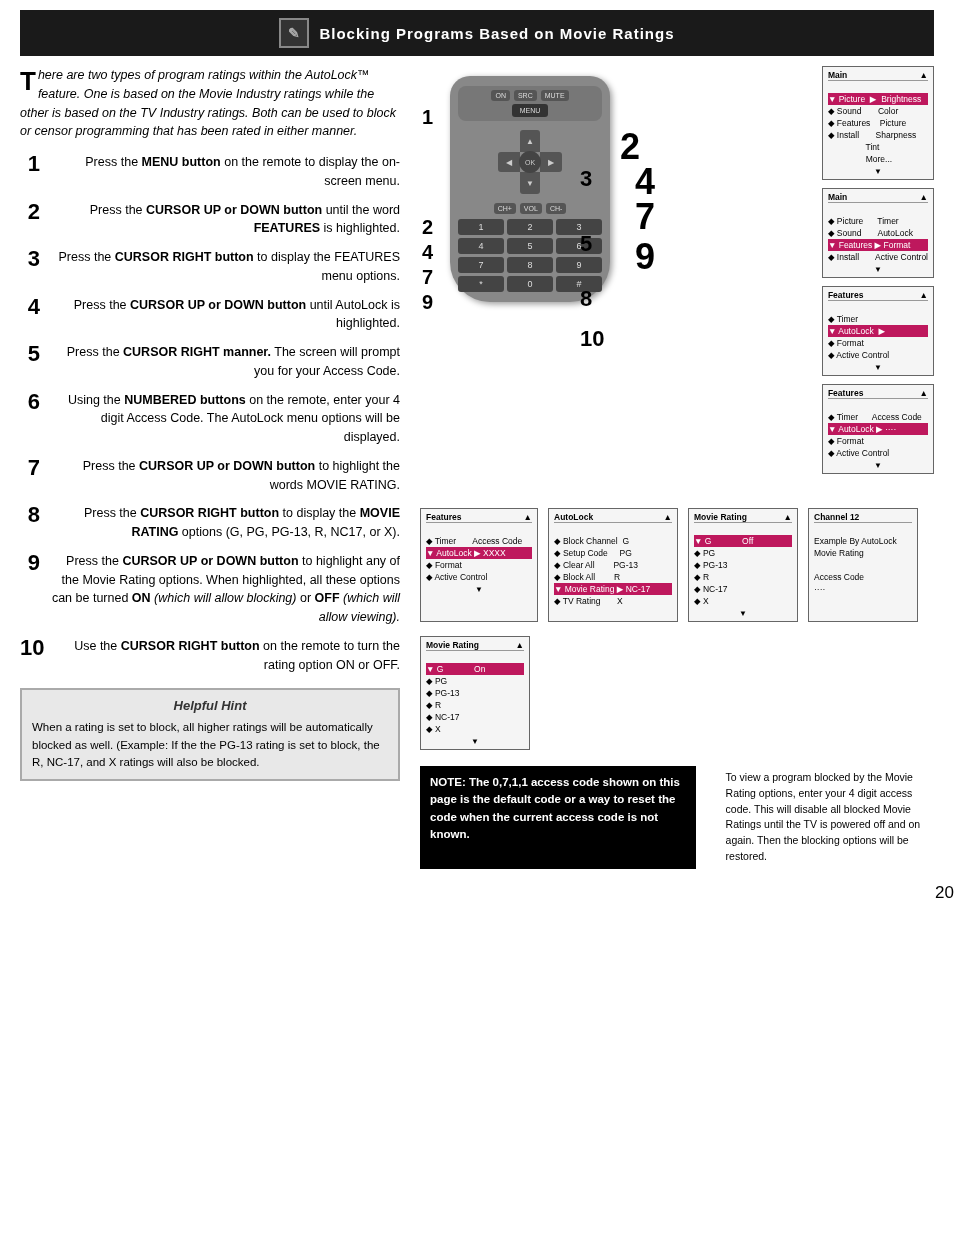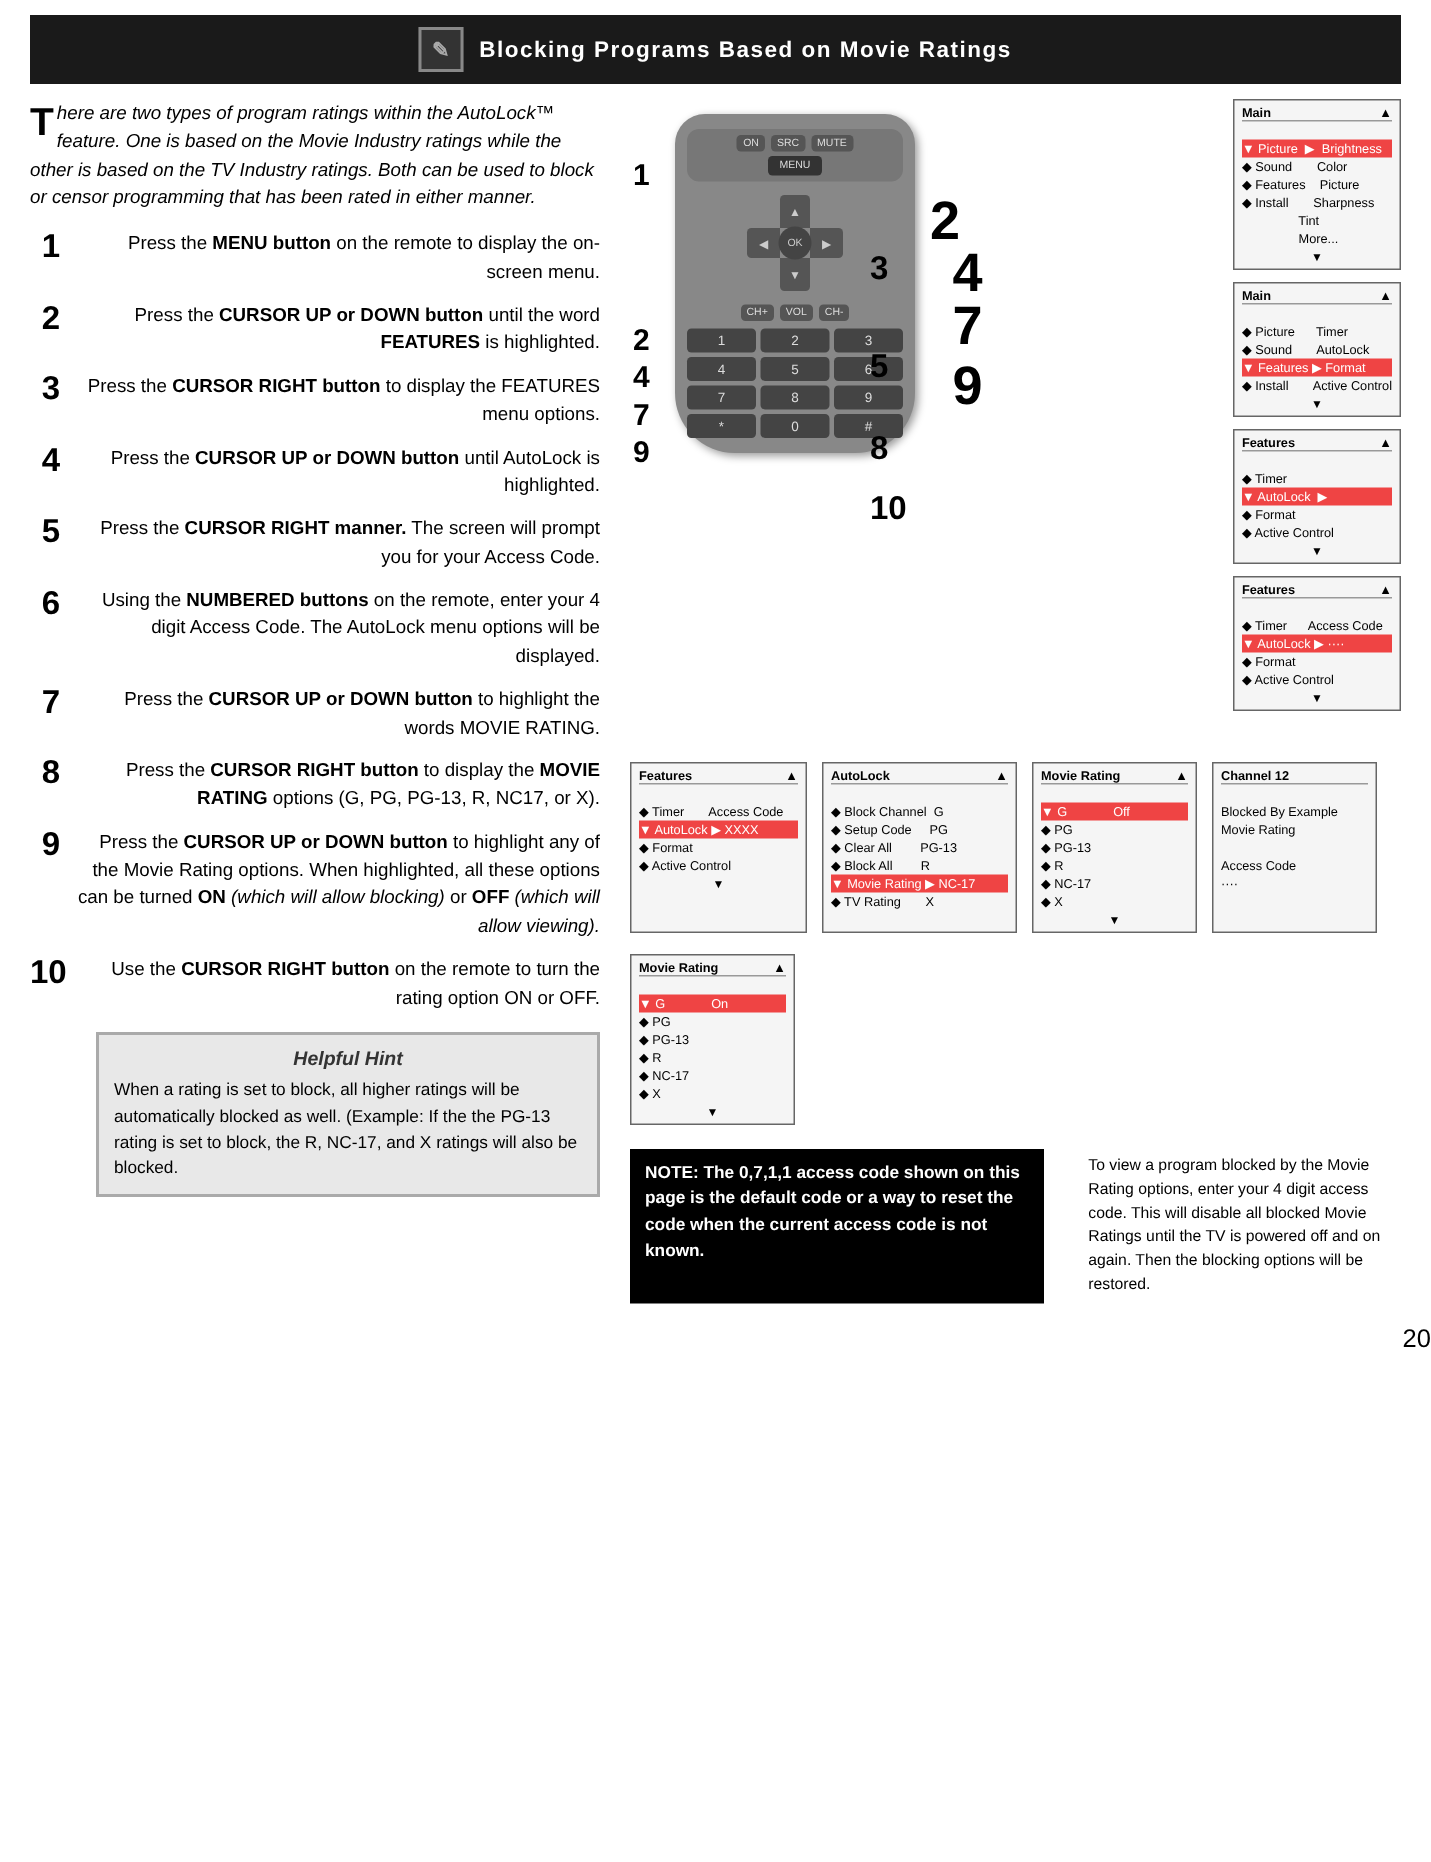--- a/index.html
+++ b/index.html
@@ -94,21 +94,20 @@
     .step-text em {
       font-style: italic;
     }
 
     
     .hint-box {
       border: 2px solid #aaa;
       background: #e8e8e8;
       padding: 8px 10px;
       margin-top: 14px;
-      margin-left: 44px;
     }
     .hint-title {
       font-style: italic;
       font-weight: bold;
       text-align: center;
       font-size: 13px;
       margin-bottom: 6px;
       color: #333;
     }
     .hint-text {
@@ -171,21 +170,21 @@
       font-weight: bold;
       margin-bottom: 12px;
       font-size: 8.5px;
     }
     .mini-menu-row {
       padding: 1px 0;
       display: flex;
       gap: 4px;
     }
     .mini-menu-row.hl {
-      background: #ef4444;
+      background: #be185d;
       color: #fff;
     }
     .mini-menu-nav {
       display: flex;
       justify-content: center;
       font-size: 8px;
       margin-top: 2px;
     }
 
     
@@ -536,21 +535,21 @@
         <div class="mini-menu-row">◆ R</div>
         <div class="mini-menu-row">◆ NC-17</div>
         <div class="mini-menu-row">◆ X</div>
         <div class="mini-menu-nav">▼</div>
       </div>
 
       <div class="mini-menu" style="min-width:110px;">
         <div class="mini-menu-header">
           <span>Channel 12</span>
         </div>
-        <div class="mini-menu-row">Blocked By Example</div>
+        <div class="mini-menu-row">Example By AutoLock</div>
         <div class="mini-menu-row">Movie Rating</div>
         <div class="mini-menu-row">&nbsp;</div>
         <div class="mini-menu-row">Access Code</div>
         <div class="mini-menu-row">····</div>
       </div>
 
     </div>
 
     <div style="display:flex; gap:10px; margin-top:8px;">
 

